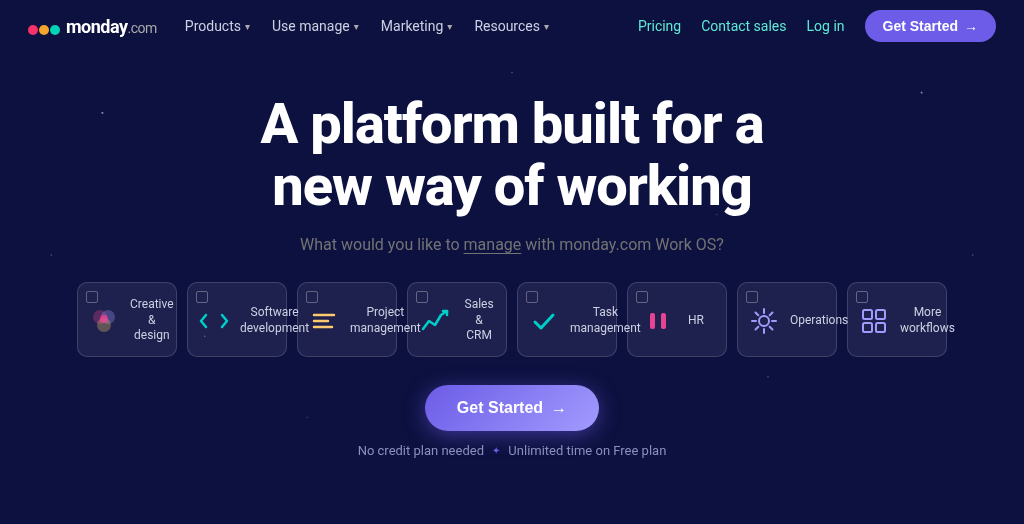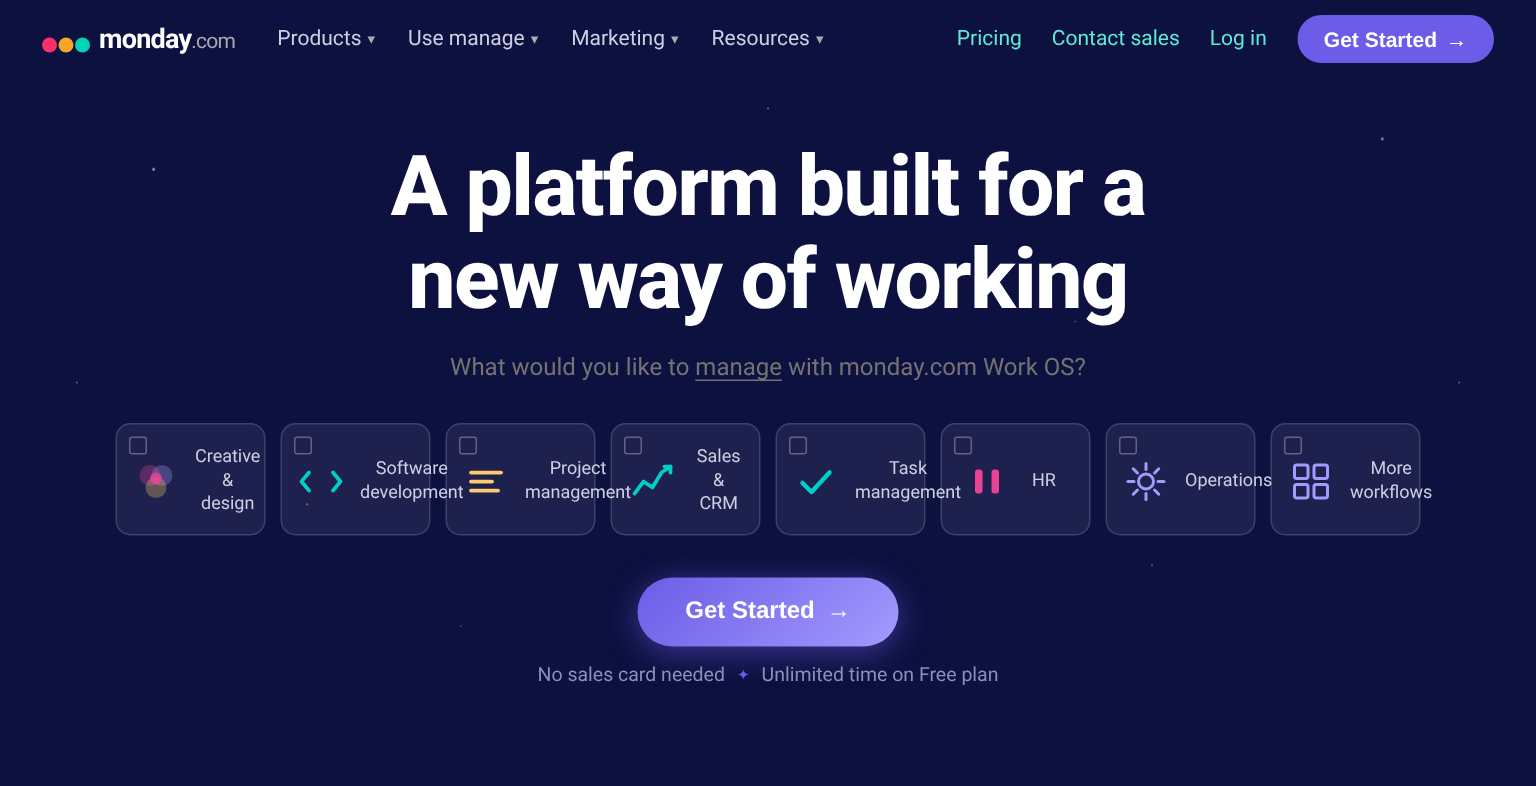--- a/index.html
+++ b/index.html
@@ -398,19 +398,19 @@
     </div>
 
   </div>
 
   <div class="cta-section">
     <button class="btn-get-started-main">
       <span>Get Started</span>
       <span>→</span>
     </button>
     <div class="cta-footnote">
-      <span>No sales card needed</span>
+      <span>No credit plan needed</span>
       <span class="diamond">✦</span>
       <span>Unlimited time on Free plan</span>
     </div>
   </div>
 
 </div>
 
 </body></html>

